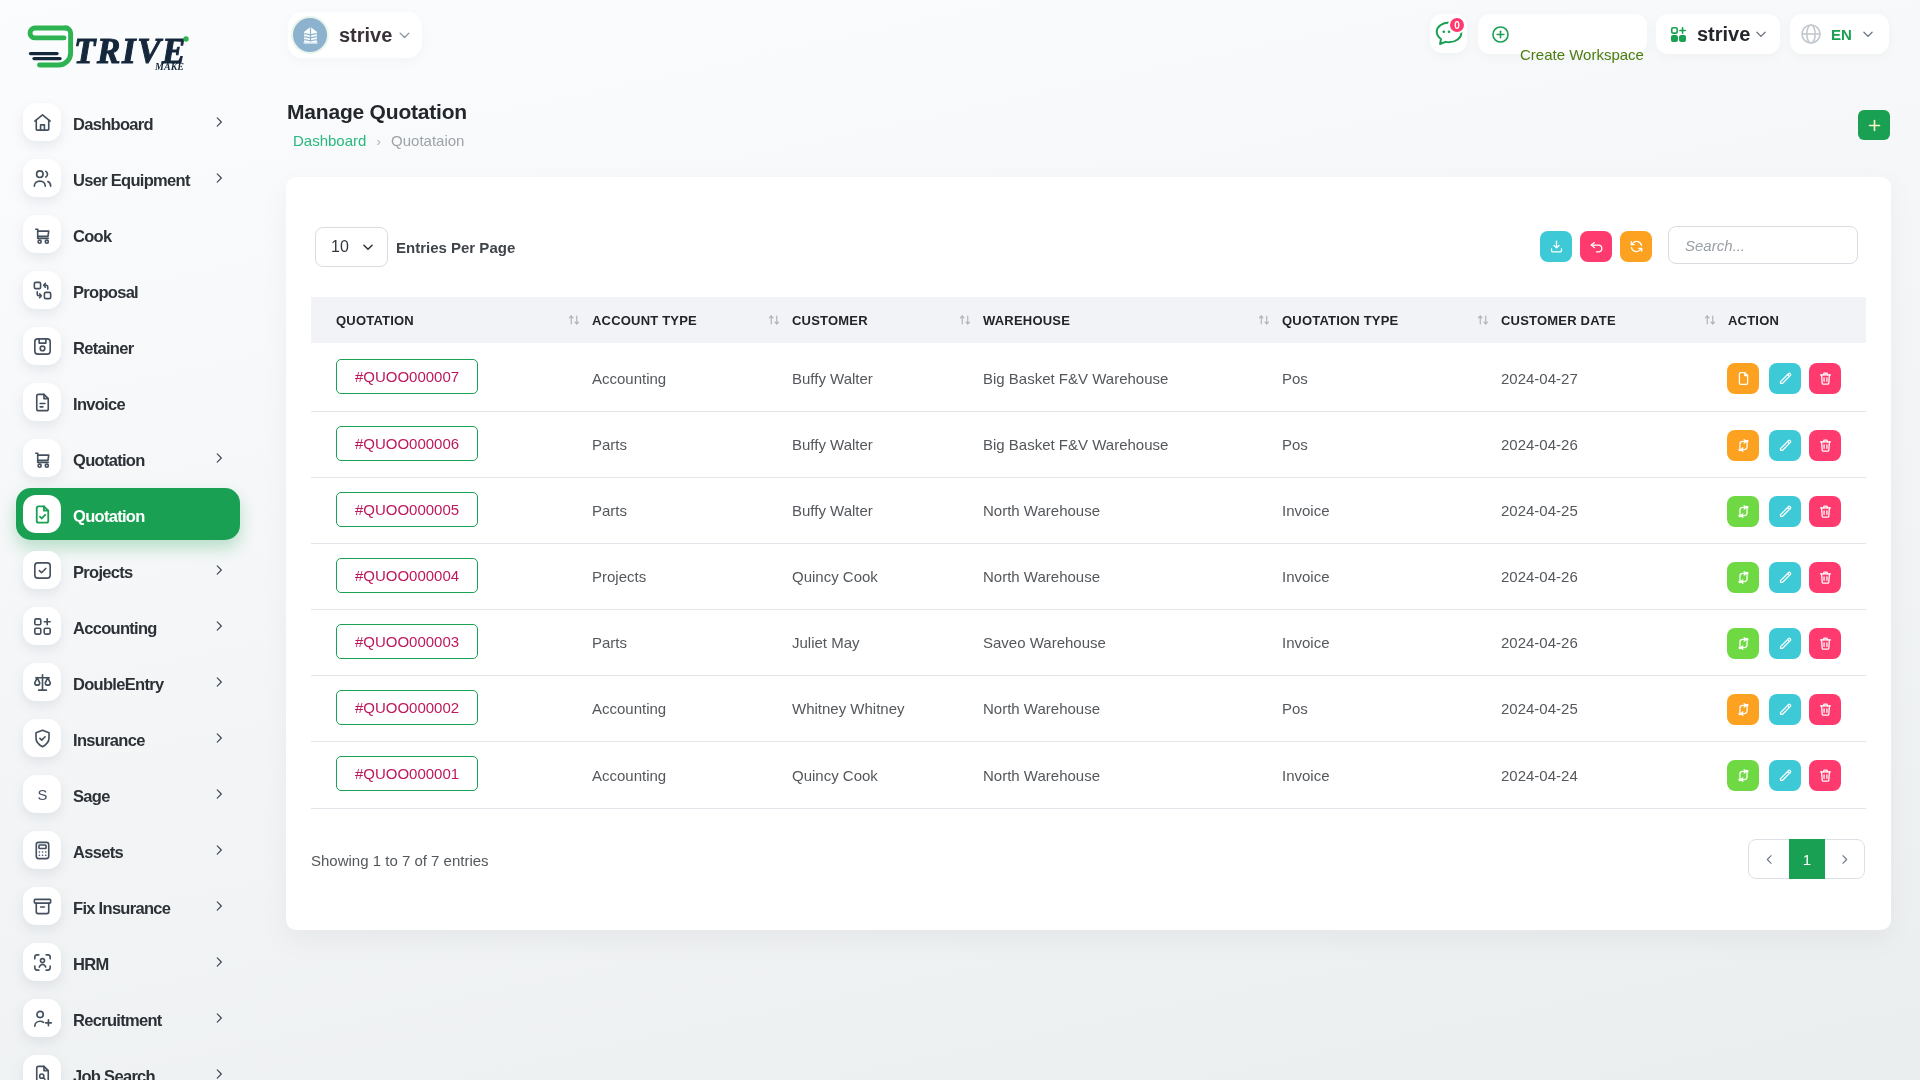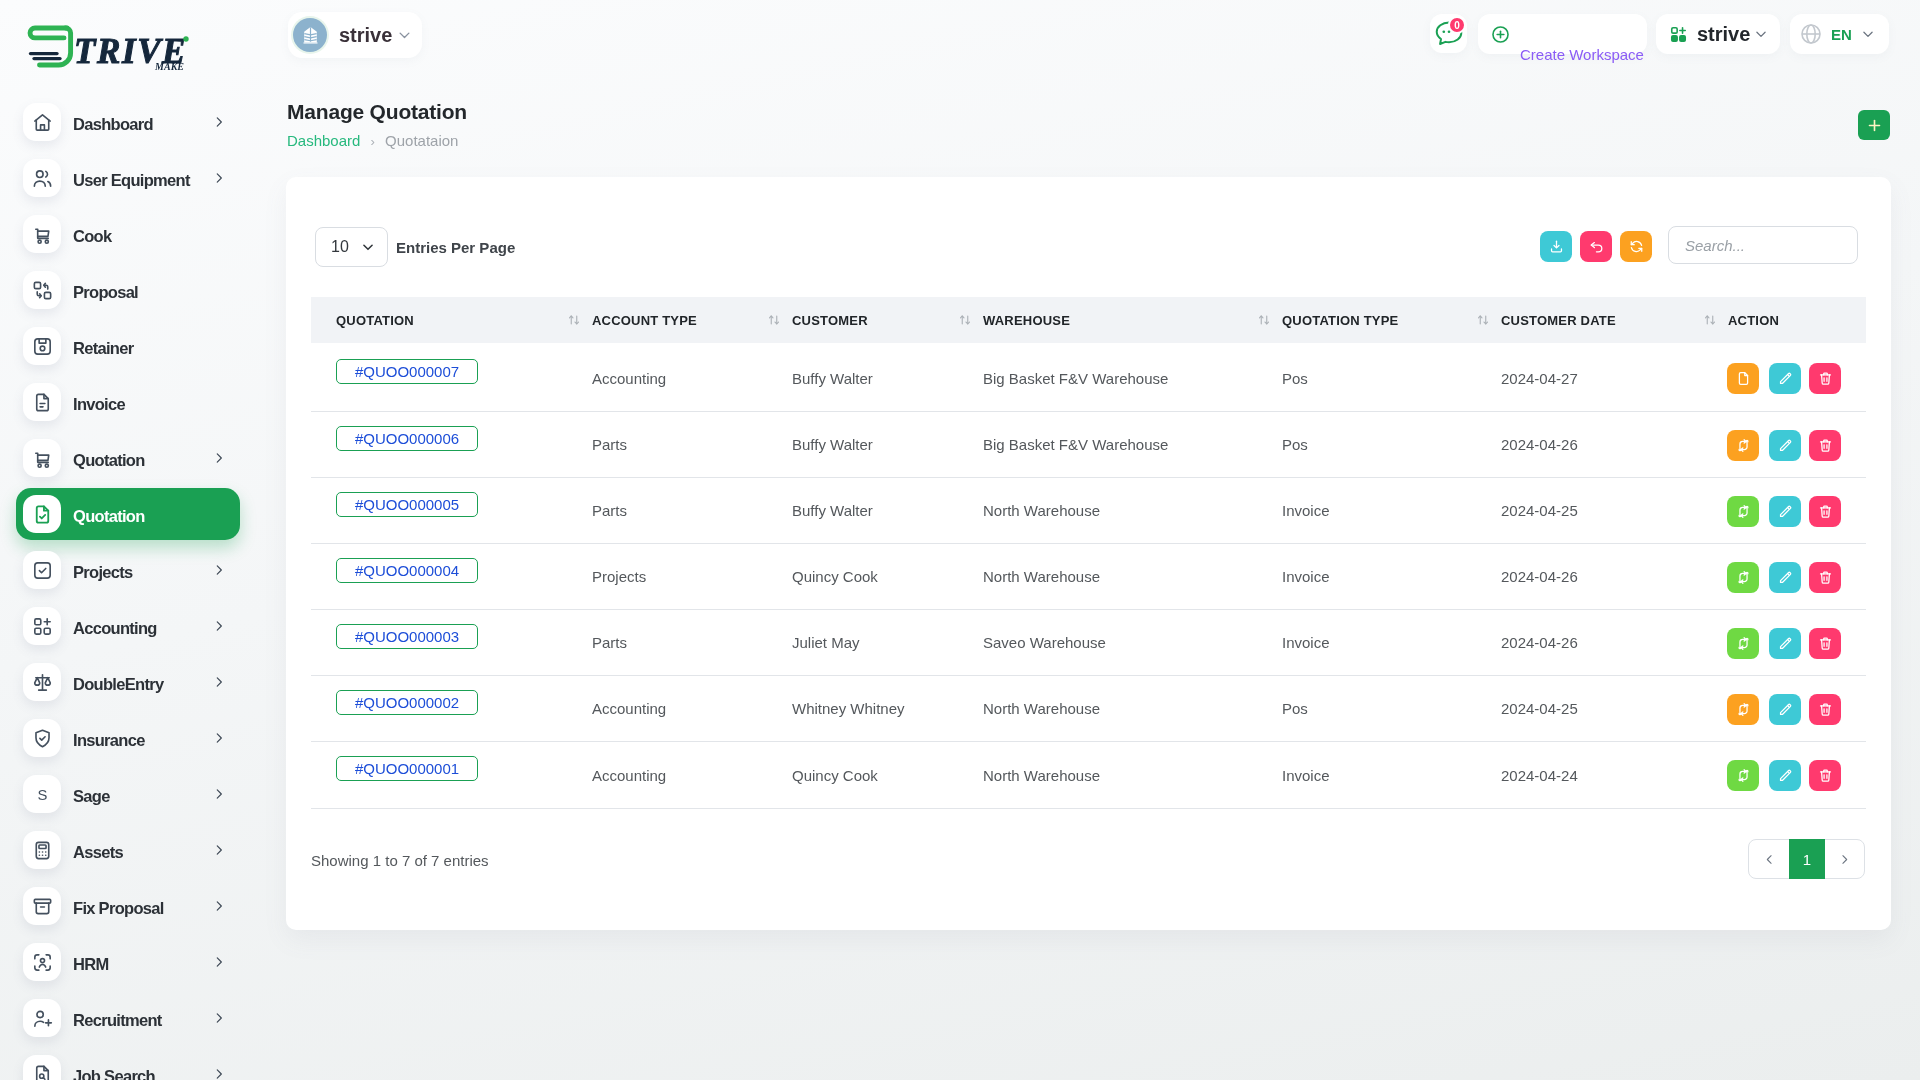--- a/index.html
+++ b/index.html
@@ -19,21 +19,21 @@
 .pill { position:absolute; background:#fff; border-radius:12px; box-shadow:0 3px 10px rgba(120,130,150,.06); display:flex; align-items:center; }
 
 
 .card { position:absolute; left:286px; top:177px; width:1605px; height:753px; background:#fff; border-radius:10px;
   box-shadow:0 10px 24px rgba(110,120,140,.08); }
 
 .th { position:absolute; top:50%; transform:translateY(-50%); font-size:13px; font-weight:700; color:#212529; letter-spacing:.2px; white-space:nowrap; }
 .sort { position:absolute; top:50%; transform:translateY(-50%); display:flex; }
 .row { position:absolute; left:311px; width:1555px; height:66px; border-bottom:1px solid #e2e5e9; }
 .cell { position:absolute; top:50%; transform:translateY(-50%); font-size:15px; color:#54585c; }
-.qbtn { position:absolute; top:15px; width:142px; height:25px; border:1px solid #1aa053; border-radius:5px; color:#1d4ed8;
+.qbtn { position:absolute; top:15px; width:142px; height:35px; border:1px solid #1aa053; border-radius:5px; color:#be185d;
   font-size:15px; display:flex; align-items:center; justify-content:center; }
 .abtn { position:absolute; top:19px; width:32px; height:31px; border-radius:8px; display:flex; align-items:center; justify-content:center; }
 .tbtn { position:absolute; top:231px; width:32px; height:31px; border-radius:8px; display:flex; align-items:center; justify-content:center; }
 </style></head>
 <body>
 
 <div class="abs" style="left:24px; top:20px;"><svg width="200" height="60" viewBox="0 0 200 60" fill="none">
 <g stroke="#2eb353" stroke-width="4.9" stroke-linecap="round" fill="none">
 <path d="M43 8 H11 A4.95 4.95 0 0 0 11 17.9 H40"></path>
 <path d="M41.5 8 A5.1 5.1 0 0 1 46.6 13.1 V33 A12 12 0 0 1 34.6 45 H15.5"></path>
@@ -245,21 +245,21 @@
     </span>
   </div>
 <div class="mi" style="top:880px">
 <span class="mib">
       <svg width="23" height="23" viewBox="0 0 24 24" fill="none" stroke="#44505e" stroke-width="1.7" stroke-linecap="round" stroke-linejoin="round">
         <rect x="3.5" y="4.5" width="17" height="4" rx="1"></rect>
         <path d="M5.5 8.5v9c0 1.1.9 2 2 2h9c1.1 0 2-.9 2-2v-9"></path>
         <path d="M10 12.5h4"></path>
       </svg>
     </span>
-<span class="mil">Fix Proposal</span>
+<span class="mil">Fix Insurance</span>
     <span class="chev">
       <svg width="14" height="14" viewBox="0 0 24 24" fill="none" stroke="#3c4754" stroke-width="2" stroke-linecap="round" stroke-linejoin="round">
         <path d="M9 5l7 7-7 7"></path>
       </svg>
     </span>
   </div>
 <div class="mi" style="top:936px">
 <span class="mib">
       <svg width="23" height="23" viewBox="0 0 24 24" fill="none" stroke="#44505e" stroke-width="1.7" stroke-linecap="round" stroke-linejoin="round">
         <path d="M4 8.2V6.4c0-1.3 1-2.4 2.4-2.4h1.8"></path>
@@ -344,21 +344,21 @@
   <span style="position:absolute; left:18px; top:2px; width:18px; height:18px; border-radius:10px; background:#ff3a6e;
     color:#fff; font-size:10px; font-weight:700; display:flex; align-items:center; justify-content:center; border:2px solid #fff;">0</span>
 </div>
 
 <div class="pill" style="left:1478px; top:14px; width:169px; height:40px;">
   <svg style="margin-left:12px" width="21" height="21" viewBox="0 0 24 24" fill="none" stroke="#1aa053" stroke-width="1.8" stroke-linecap="round">
     <circle cx="12" cy="12" r="8.6"></circle>
       <path d="M12 8.2v7.6"></path>
       <path d="M8.2 12h7.6"></path>
     </svg>
-  <span style="margin-left:9px; font-size:15px; color:#8b5cf6;margin-top:40px;">Create Workspace</span>
+  <span style="margin-left:9px; font-size:15px; color:#4d7c0f;margin-top:40px;">Create Workspace</span>
 </div>
 
 <div class="pill" style="left:1656px; top:14px; width:124px; height:40px;">
   <svg style="margin-left:13px" width="19" height="19" viewBox="0 0 24 24" fill="none" stroke="#1aa053" stroke-width="2" stroke-linecap="round">
     <rect x="3.5" y="3.5" width="6.8" height="6.8" rx="1.6"></rect>
     <rect x="3.5" y="13.7" width="6.8" height="6.8" rx="1.6" fill="#1aa053"></rect>
     <rect x="13.7" y="13.7" width="6.8" height="6.8" rx="1.6" fill="#1aa053"></rect>
     <path d="M17.1 3.5v6.8"></path>
       <path d="M13.7 6.9h6.8"></path>
     </svg>
@@ -378,21 +378,21 @@
     </svg>
   <span style="margin-left:8px; font-size:15px; font-weight:700; color:#1aa053;text-align:right;">EN</span>
   <span style="position:absolute; right:14px; display:flex;">
       <svg width="14" height="14" viewBox="0 0 24 24" fill="none" stroke="#6b7480" stroke-width="2.2" stroke-linecap="round" stroke-linejoin="round">
         <path d="M5 9l7 7 7-7"></path>
       </svg>
     </span>
 </div>
 
 <div class="abs" style="left:287px; top:100px; font-size:21px; font-weight:700; letter-spacing:-.2px; color:#23272b;">Manage Quotation</div>
-<div class="abs" style="left:287px; top:132px; font-size:15px; color:#27b97e;">Dashboard
+<div class="abs" style="left:293px; top:132px; font-size:15px; color:#27b97e;">Dashboard
   <span style="color:#aeb3b9; margin:0 6px; font-size:13px;">›</span>
   <span style="color:#9ea3a9;">Quotataion</span></div>
 
 <div class="abs" style="left:1858px; top:110px; width:32px; height:30px; background:#1aa053; border-radius:6px;
   display:flex; align-items:center; justify-content:center;">
   <svg width="15" height="15" viewBox="0 0 24 24" fill="none" stroke="#fdf4c3" stroke-width="2.6" stroke-linecap="round">
       <path d="M12 4v16"></path>
       <path d="M4 12h16"></path>
     </svg>
 </div>

